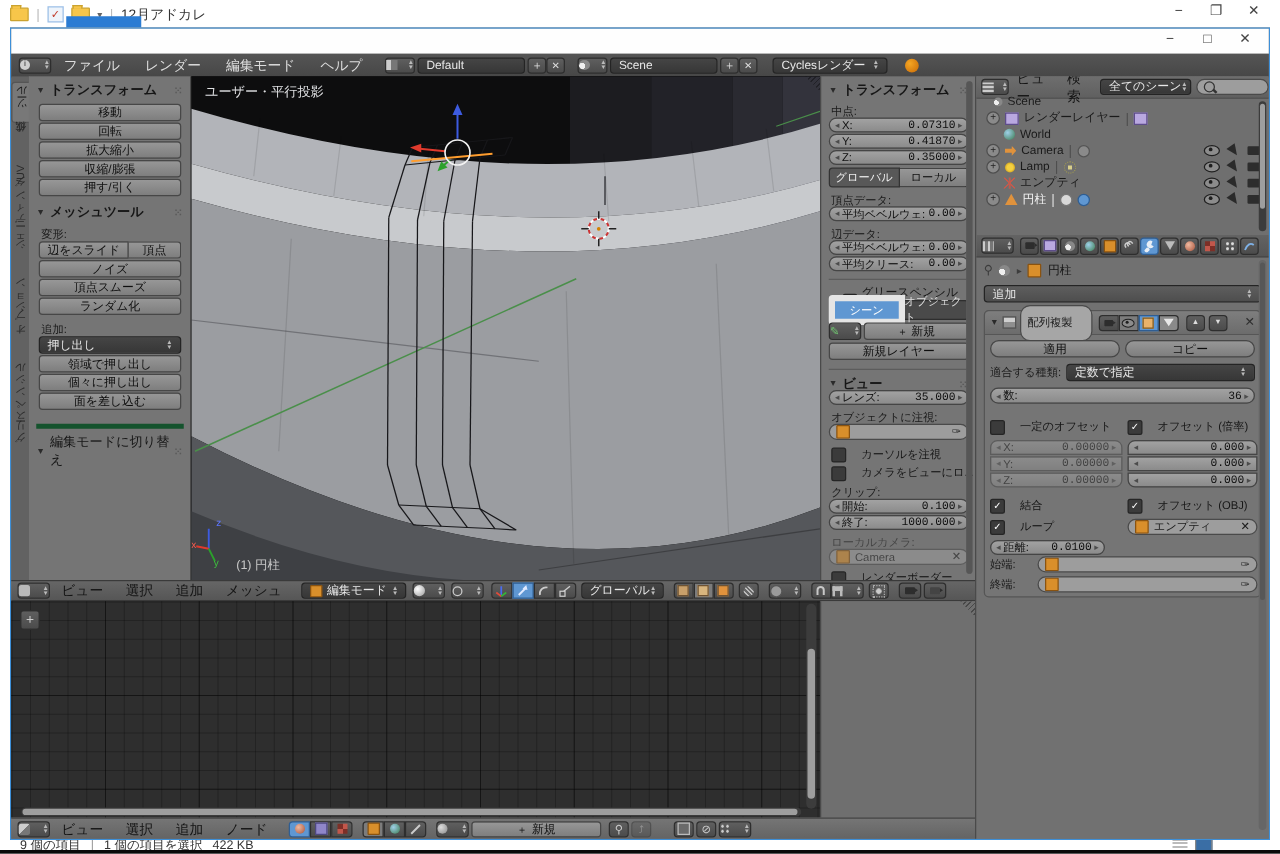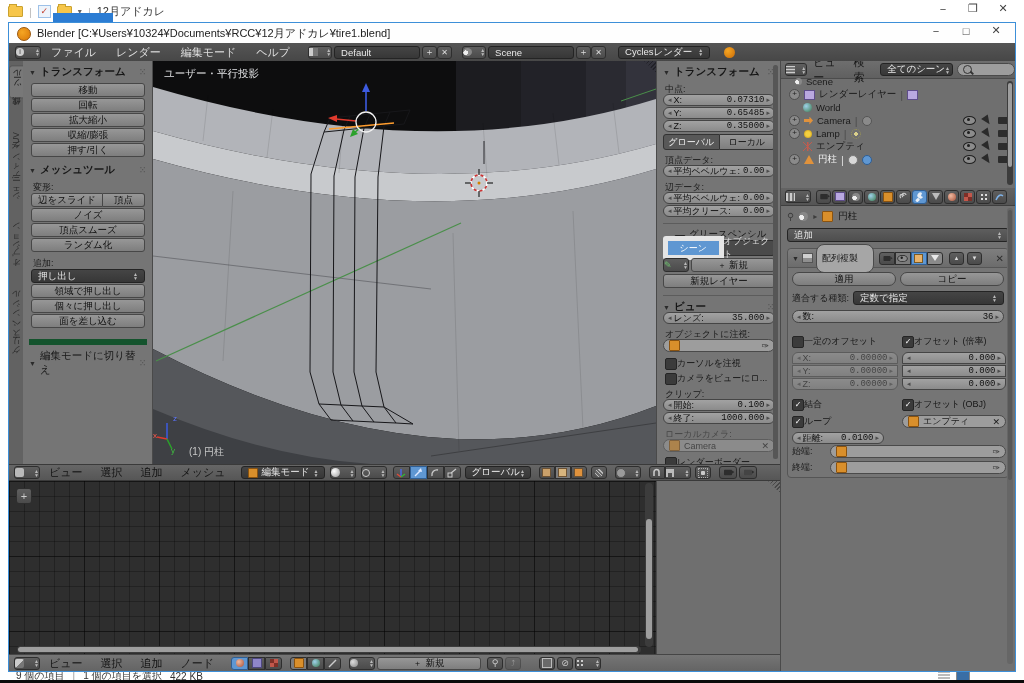--- a/index.html
+++ b/index.html
@@ -23,21 +23,21 @@
   .dd{background:linear-gradient(#454545,#373737);border:1px solid #242424;border-radius:3px;
       color:#e8e8e8;font-size:9.5px;box-sizing:border-box;display:flex;align-items:center;
       padding:0 6px;overflow:hidden;white-space:nowrap;}
   .updn{margin-left:auto;display:flex;flex-direction:column;line-height:4px;font-size:5px;color:#bbb;}
   .hdrline{color:#161616;font-size:10.5px;font-weight:bold;display:flex;align-items:center;}
   .hdrline .tri{font-size:7px;margin-right:4px;color:#2a2a2a;}
   .grip{margin-left:auto;color:#5a5a5a;font-size:8px;letter-spacing:1px;}
   .lab{color:#1b1b1b;font-size:9px;}
   .chk{width:10px;height:10px;background:#3b3b3b;border:1px solid #252525;border-radius:2px;
        display:inline-flex;align-items:center;justify-content:center;color:#fff;font-size:8px;flex:0 0 auto;}
-  .chkrow{display:flex;align-items:center;gap:0;font-size:9px;color:#161616;}
+  .chkrow{display:flex;align-items:center;gap:12px;font-size:9px;color:#161616;}
   .tbtn{background:linear-gradient(#5f5f5f,#4b4b4b);border:1px solid #2e2e2e;border-radius:3px;
         box-sizing:border-box;display:flex;align-items:center;justify-content:center;}
   .tbtn.on{background:#5f97d2;border-color:#2f5e93;}
   .field{background:#9d9d9d;border:1px solid #4a4a4a;border-radius:8px;display:flex;align-items:center;
          font-size:9px;color:#1a1a1a;padding:0 5px;box-sizing:border-box;gap:4px;overflow:hidden;white-space:nowrap;}
   .cube{width:9px;height:9px;background:#d98f2b;border:1px solid #8a5310;border-radius:1px;flex:0 0 auto;}
   .winglyph{color:#444;font-size:11px;width:30px;text-align:center;}
   
   .nodegrid{background-color:#2e2e2e;background-image:
     linear-gradient(rgba(0,0,0,.25) 1px,transparent 1px),
@@ -96,24 +96,20 @@
   </div>
   <div class="abs row" style="right:50px;top:670px;gap:6px;background:#fff;padding:0 4px;">
     <span style="width:12px;height:9px;background:repeating-linear-gradient(#bbb 0 1.5px,transparent 1.5px 3px);"></span>
     <span style="width:12px;height:9px;background:#3a6ea5;border:1px solid #888;"></span>
   </div>
   <div class="abs" style="left:0;top:680px;width:1024px;height:3px;background:#0a0a0a;"></div>
 
   <div class="abs" style="left:8px;top:22px;width:1008px;height:650px;background:#717171;border:1px solid #3d8fd8;box-sizing:border-box;">
 
     <div class="abs" style="left:0;top:0;width:1006px;height:20px;background:#fefefe;">
-      <div class="abs row" style="left:8px;top:3px;gap:6px;">
-        <span style="width:12px;height:12px;border-radius:50%;background:radial-gradient(circle at 35% 35%,#f5a623,#d97708);border:1px solid #9a560a;display:inline-block;"></span>
-        <span style="color:#222;font-size:11px;">Blender [C:¥Users¥10324¥Documents¥RCC¥12月アドカレ¥tire1.blend]</span>
-      </div>
       <div class="abs row" style="right:4px;top:1px;">
         <span class="winglyph">−</span>
         <span class="winglyph">□</span>
         <span class="winglyph">✕</span>
       </div>
     </div>
 
     <div class="abs row" style="left:0;top:20px;width:1006px;height:18px;background:linear-gradient(#555,#474747);border-bottom:1px solid #2c2c2c;">
       <div class="tbtn" style="width:26px;height:13px;margin-left:6px;gap:2px;">
         <span style="width:8px;height:8px;border-radius:50%;background:#cfcfcf;color:#333;font-size:7px;line-height:8px;text-align:center;">i</span>
@@ -198,21 +194,21 @@
         <span>押し出し</span>
         <span class="updn">
             <span>▲</span>
             <span>▼</span>
           </span>
       </div>
       <div class="lbtn abs" style="left:8px;top:223px;width:114px;height:14px;">領域で押し出し</div>
       <div class="lbtn abs" style="left:8px;top:238px;width:114px;height:14px;">個々に押し出し</div>
       <div class="lbtn abs" style="left:8px;top:253px;width:114px;height:14px;">面を差し込む</div>
 
-      <div class="hdrline abs" style="left:6px;top:278px;width:118px;border-top:6px solid #14532d;padding-top:4px;">
+      <div class="hdrline abs" style="left:6px;top:278px;width:118px;border-top:4px solid #14532d;padding-top:4px;">
         <span class="tri">▼</span>
         <span style="font-weight:normal;">編集モードに切り替え</span>
           <span class="grip">⁙</span>
       </div>
     </div>
 
     <div class="abs" style="left:144px;top:38px;width:503px;height:403px;overflow:hidden;background:#0e0e0f;">
       <svg width="503" height="403" viewBox="0 0 503 403">
 
         <rect x="0" y="0" width="503" height="403" fill="#0d0d0e"></rect>
@@ -316,21 +312,21 @@
         <span>トランスフォーム</span>
           <span class="grip">⁙</span>
       </div>
       <div class="lab abs" style="left:8px;top:22px;">中点:</div>
       <div class="pill abs" style="left:6px;top:33px;width:112px;height:12px;">
         <span>X:</span>
           <span class="val">0.07310</span>
       </div>
       <div class="pill abs" style="left:6px;top:46px;width:112px;height:12px;">
         <span>Y:</span>
-          <span class="val">0.65485</span>
+          <span class="val">0.41870</span>
       </div>
       <div class="pill abs" style="left:6px;top:59px;width:112px;height:12px;">
         <span>Z:</span>
           <span class="val">0.35000</span>
       </div>
       <div class="abs row" style="left:6px;top:74px;width:112px;height:14px;">
         <div style="flex:1;height:14px;background:#585858;border:1px solid #333;border-radius:3px 0 0 3px;color:#eee;font-size:9px;display:flex;align-items:center;justify-content:center;">グローバル</div>
         <div style="flex:1;height:14px;background:linear-gradient(#979797,#7e7e7e);border:1px solid #333;border-left:none;border-radius:0 3px 3px 0;color:#111;font-size:9px;display:flex;align-items:center;justify-content:center;">ローカル</div>
       </div>
       <div class="lab abs" style="left:8px;top:93px;">頂点データ:</div>

